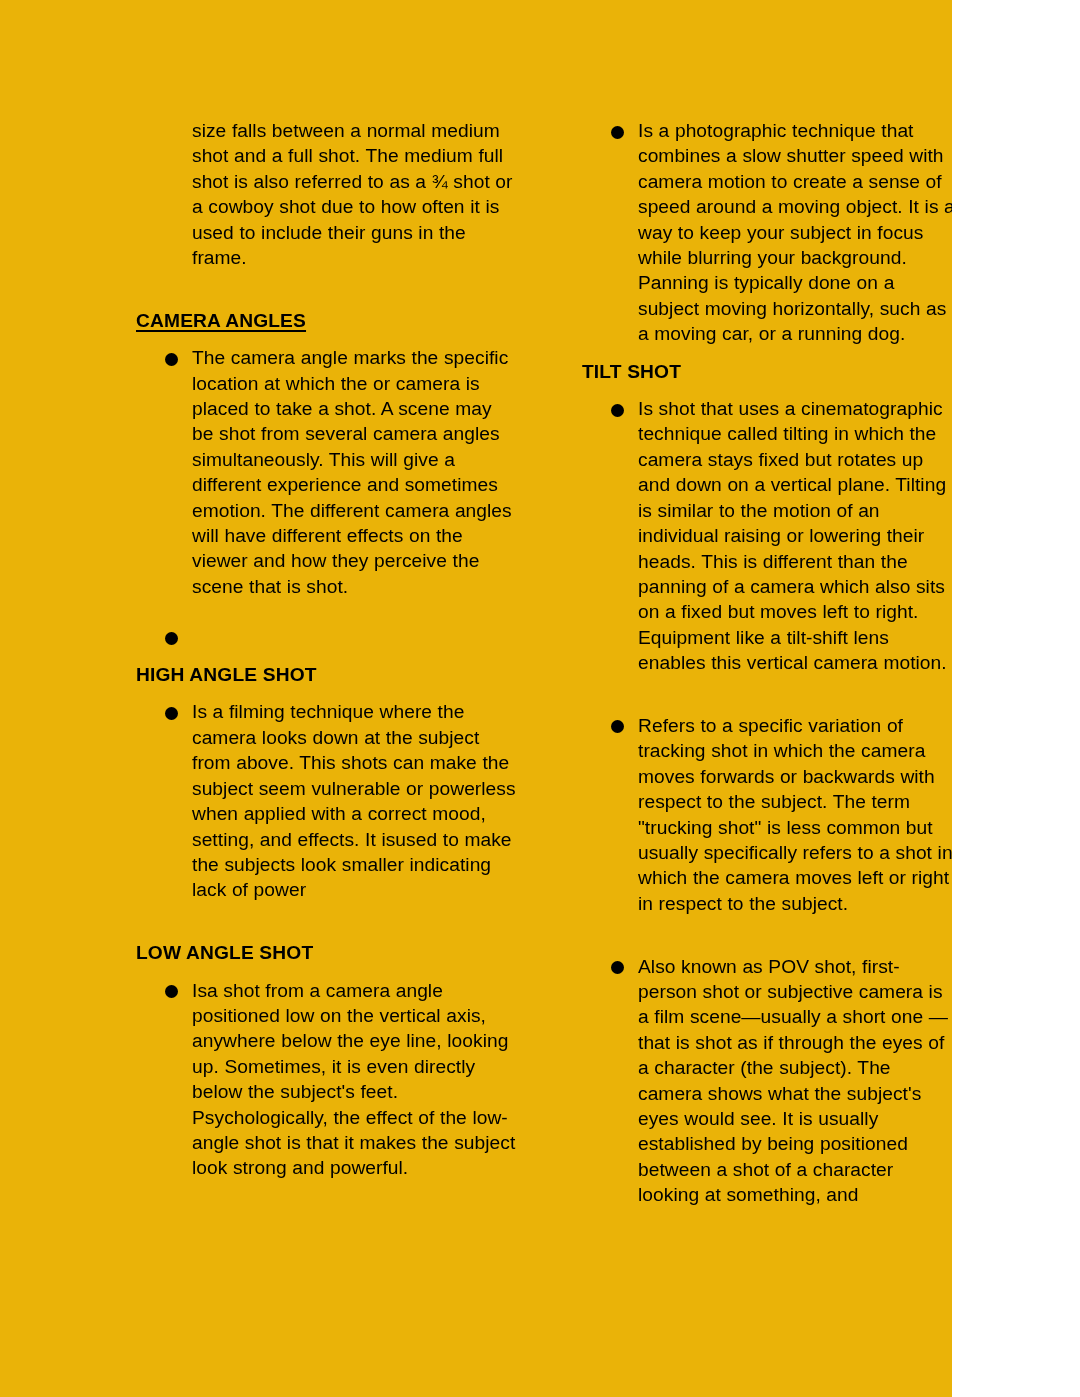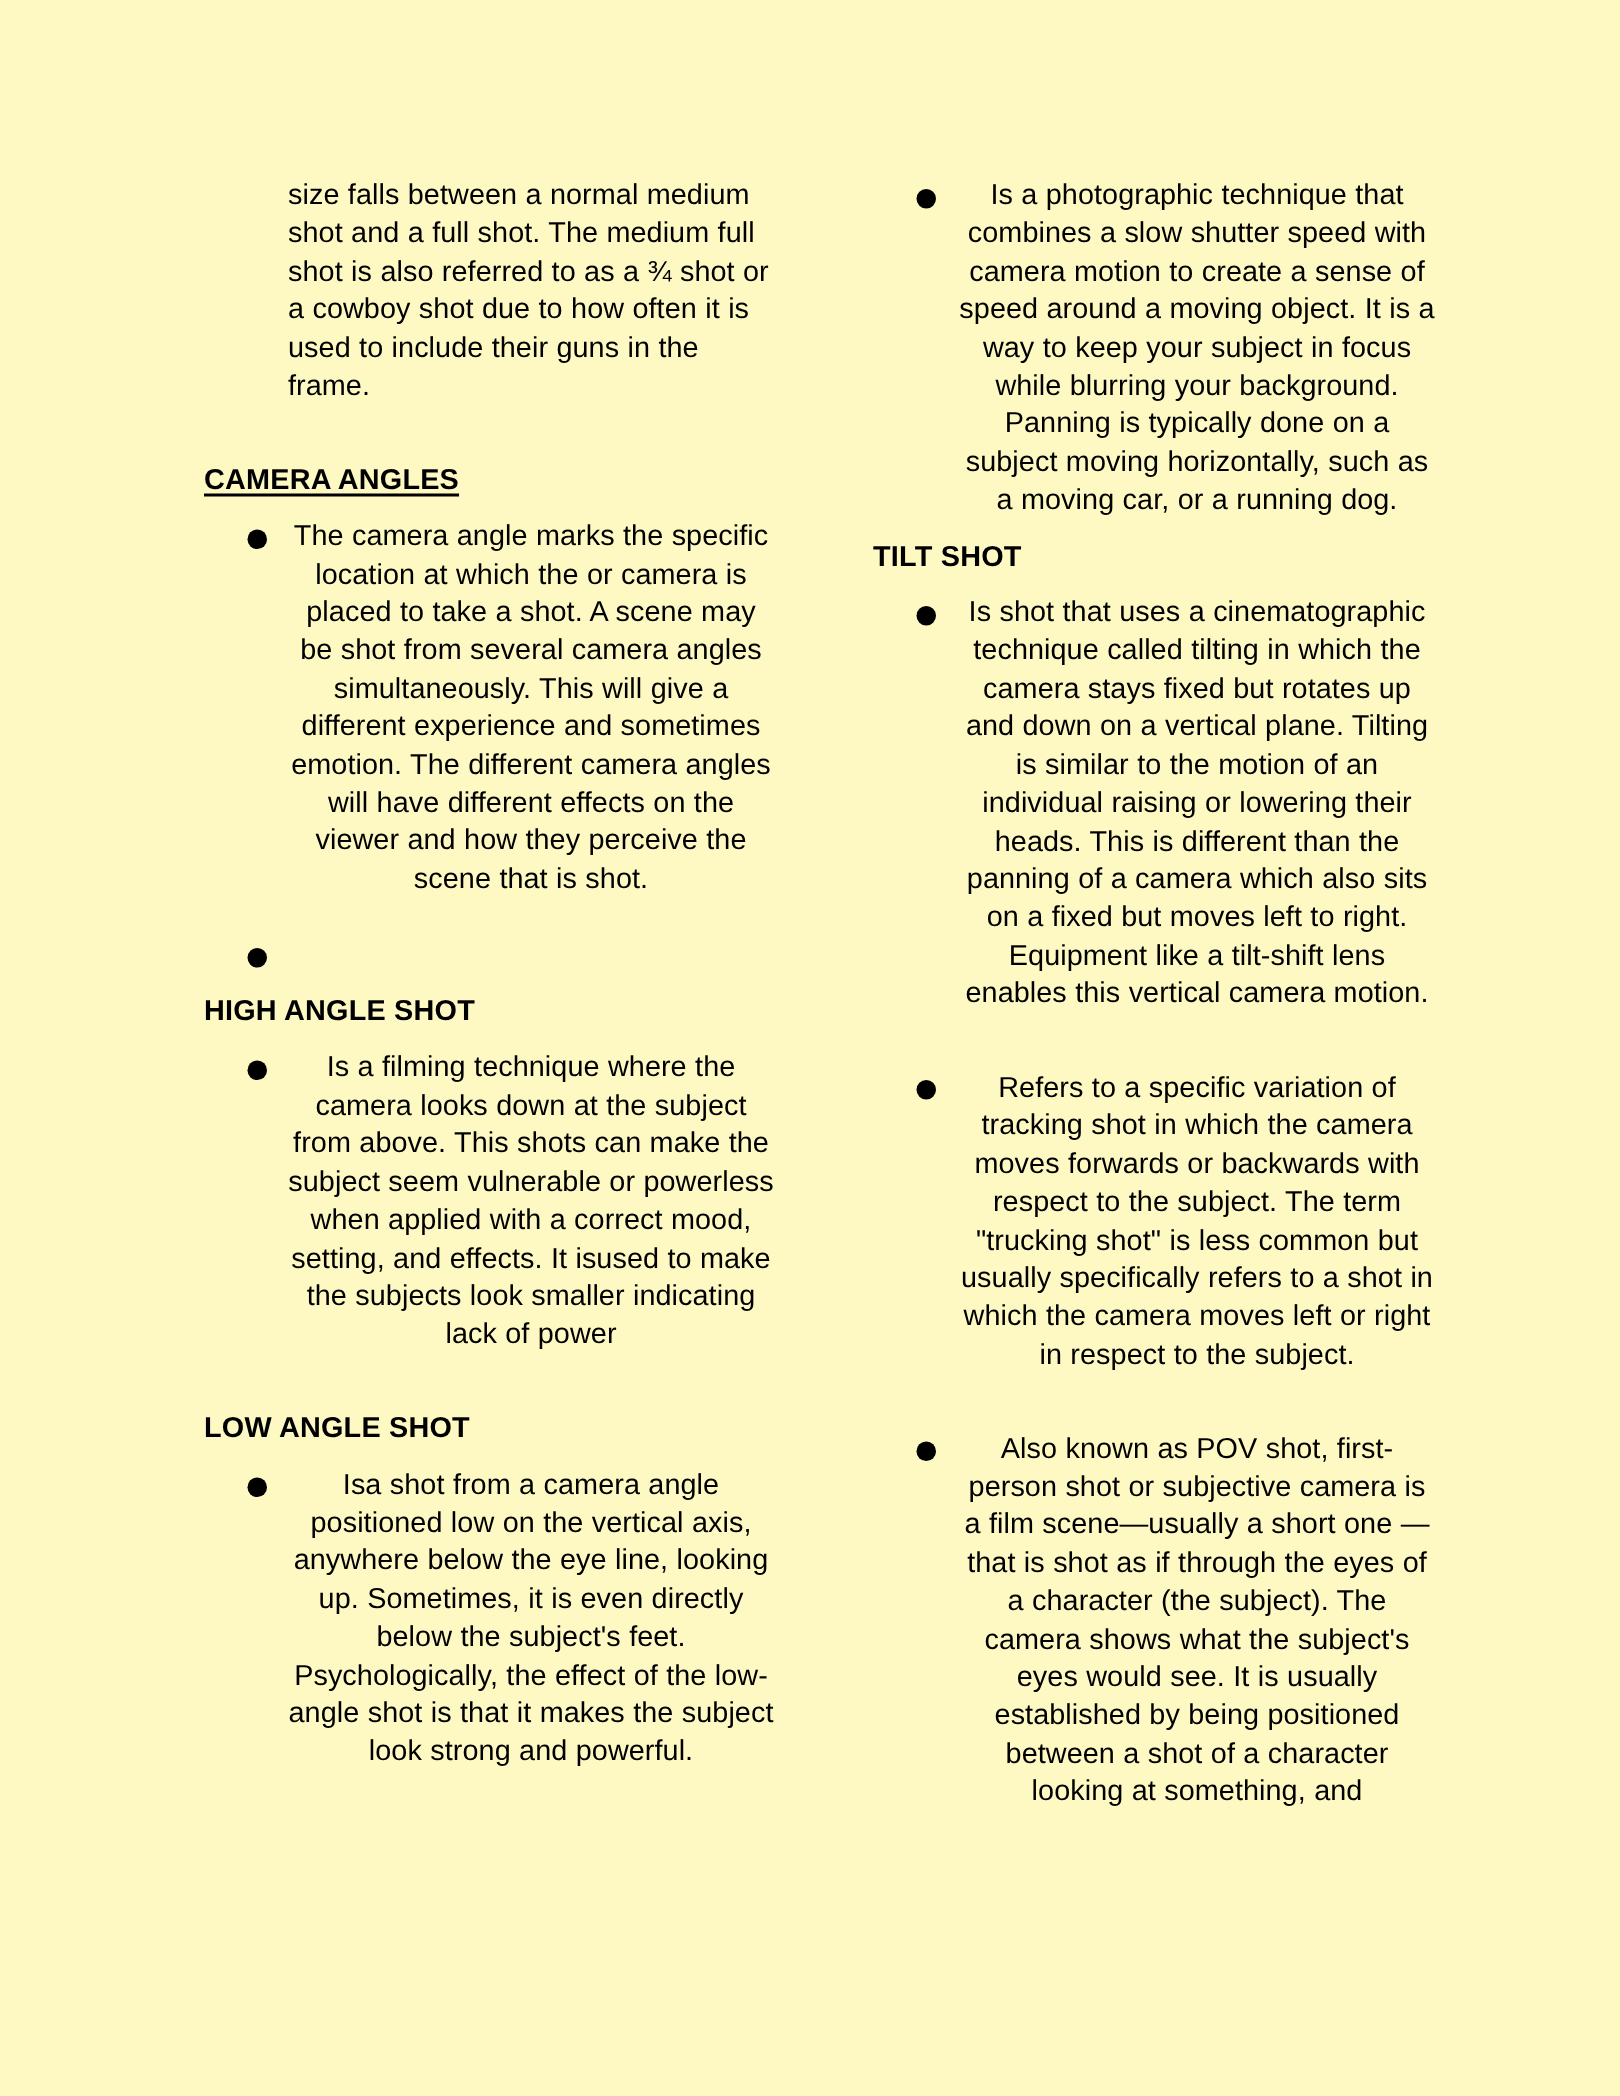--- a/index.html
+++ b/index.html
@@ -10,23 +10,23 @@
   }
   body {
     width: 1080px;
     height: 1397px;
     font-family: "Liberation Sans", sans-serif;
     color: #000000;
     -webkit-font-smoothing: antialiased;
   }
   .page {
     position: relative;
-    width: 1080px;
+    width: 952px;
     height: 1397px;
-    background: #fef9c3;
+    background: #eab308;
     overflow: hidden;
   }
   .columns {
     position: absolute;
     left: 0;
     top: 0;
     width: 1080px;
     height: 1397px;
   }
   .col {
@@ -81,21 +81,20 @@
     left: 41px;
     top: 7.5px;
     width: 13px;
     height: 13px;
     border-radius: 50%;
     background: #000000;
     display: block;
   }
   .bullet-item .btext {
     display: block;
-    text-align: center;
   }
 
   
   .gap-line { height: 25.4px; }
   .gap-small { height: 12px; }
 
   
   .cont {
     padding-left: 68px;
   }

